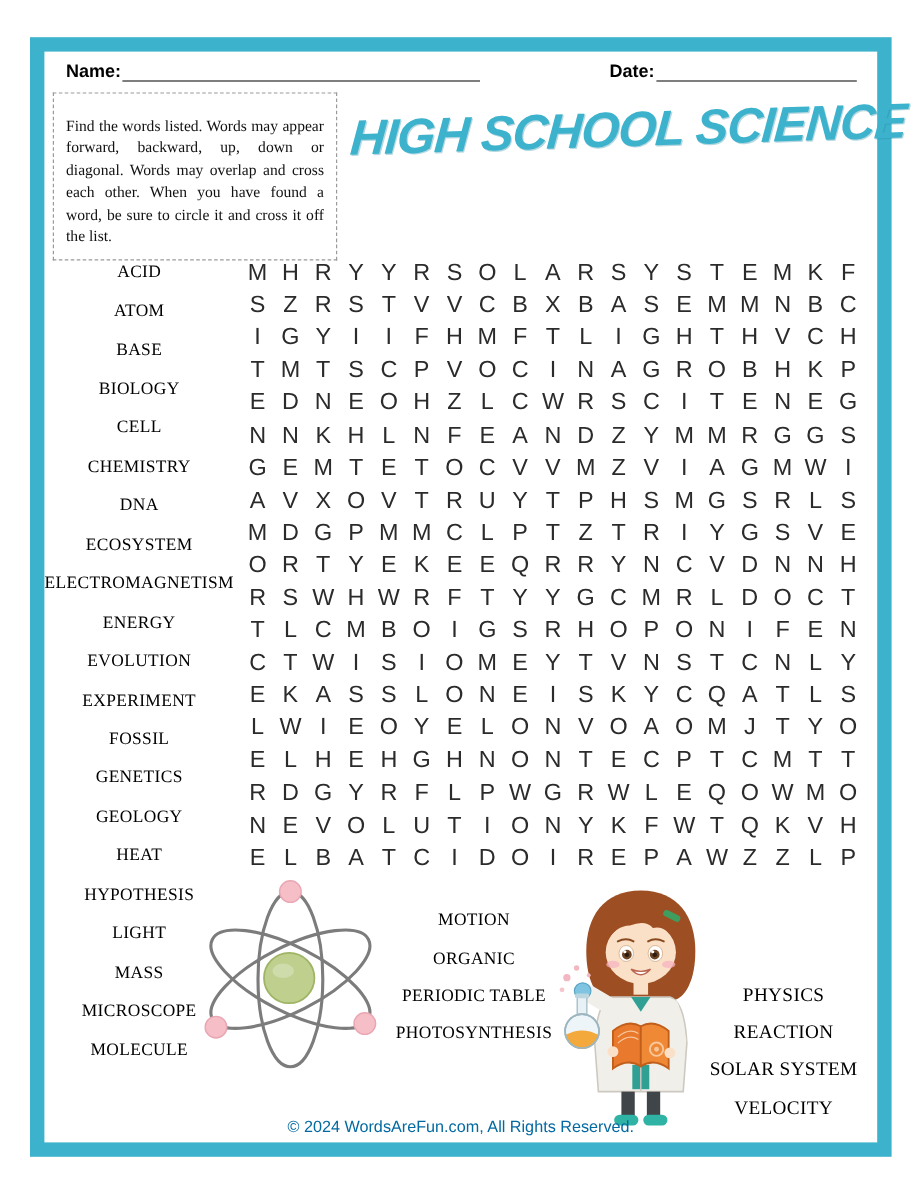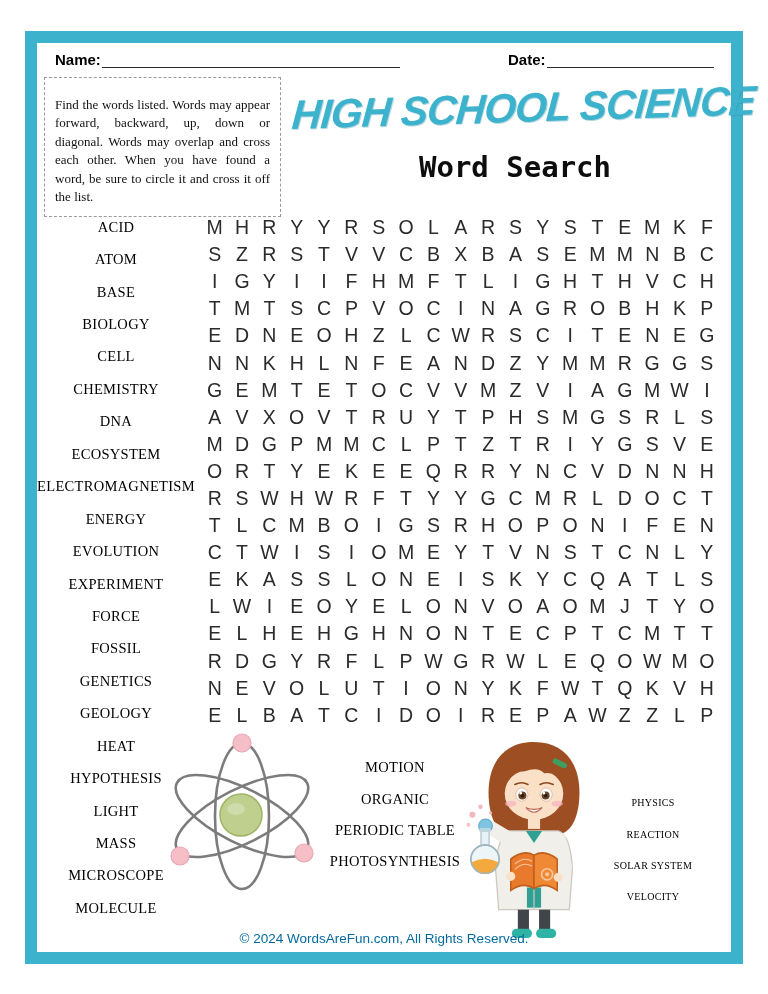--- a/index.html
+++ b/index.html
@@ -32,21 +32,21 @@
 
   
   ul.words { list-style:none; position:absolute; font-family:"Liberation Serif", serif;
              color:#000000; }
   .words li { display:flex; align-items:center; justify-content:center; text-align:center;
               letter-spacing:.3px; }
   .words-left { left:28px; top:211px; width:176px; font-size:14.5px; }
   .words-left li { height:32.45px; }
   .words-mid { left:318px; top:752px; width:154px; font-size:14.5px; }
   .words-mid li { height:31.4px; }
-  .words-right { left:582px; top:787px; width:142px; font-size:10px; }
+  .words-right { left:582px; top:814px; width:142px; font-size:16px; }
   .words-right li { height:31.4px; }
 
   
   .grid { position:absolute; left:201px; top:214px;
           display:grid; grid-template-columns:repeat(19, 27.35px); grid-auto-rows:27.1px; }
   .grid-cell { display:flex; align-items:center; justify-content:center;
                font-family:"Liberation Sans", sans-serif; font-size:19.5px; color:#2b2b2b; }
 
   .atom-wrap { position:absolute; left:166px; top:732px; width:156px; height:160px; }
   .scientist-wrap { position:absolute; left:464px; top:736px; width:140px; height:206px; }
@@ -65,36 +65,34 @@
     <span class="field-line"></span>
   </div>
   <div class="field-row date-row">
     <span class="field-label">Date:</span>
     <span class="field-line"></span>
   </div>
 
   <div class="instructions">Find the words listed.  Words may appear forward, backward, up, down or diagonal.  Words may overlap and cross each other.  When you have found a word, be sure to circle it and cross it off the list.</div>
 
   <div class="title">HIGH SCHOOL SCIENCE</div>
-  <div class="subtitle">Word Search</div>
 
   <ul class="words words-left">
       <li>ACID</li>
       <li>ATOM</li>
       <li>BASE</li>
       <li>BIOLOGY</li>
       <li>CELL</li>
       <li>CHEMISTRY</li>
       <li>DNA</li>
       <li>ECOSYSTEM</li>
       <li>ELECTROMAGNETISM</li>
       <li>ENERGY</li>
       <li>EVOLUTION</li>
       <li>EXPERIMENT</li>
-      <li>FORCE</li>
       <li>FOSSIL</li>
       <li>GENETICS</li>
       <li>GEOLOGY</li>
       <li>HEAT</li>
       <li>HYPOTHESIS</li>
       <li>LIGHT</li>
       <li>MASS</li>
       <li>MICROSCOPE</li>
       <li>MOLECULE</li>
     </ul>

